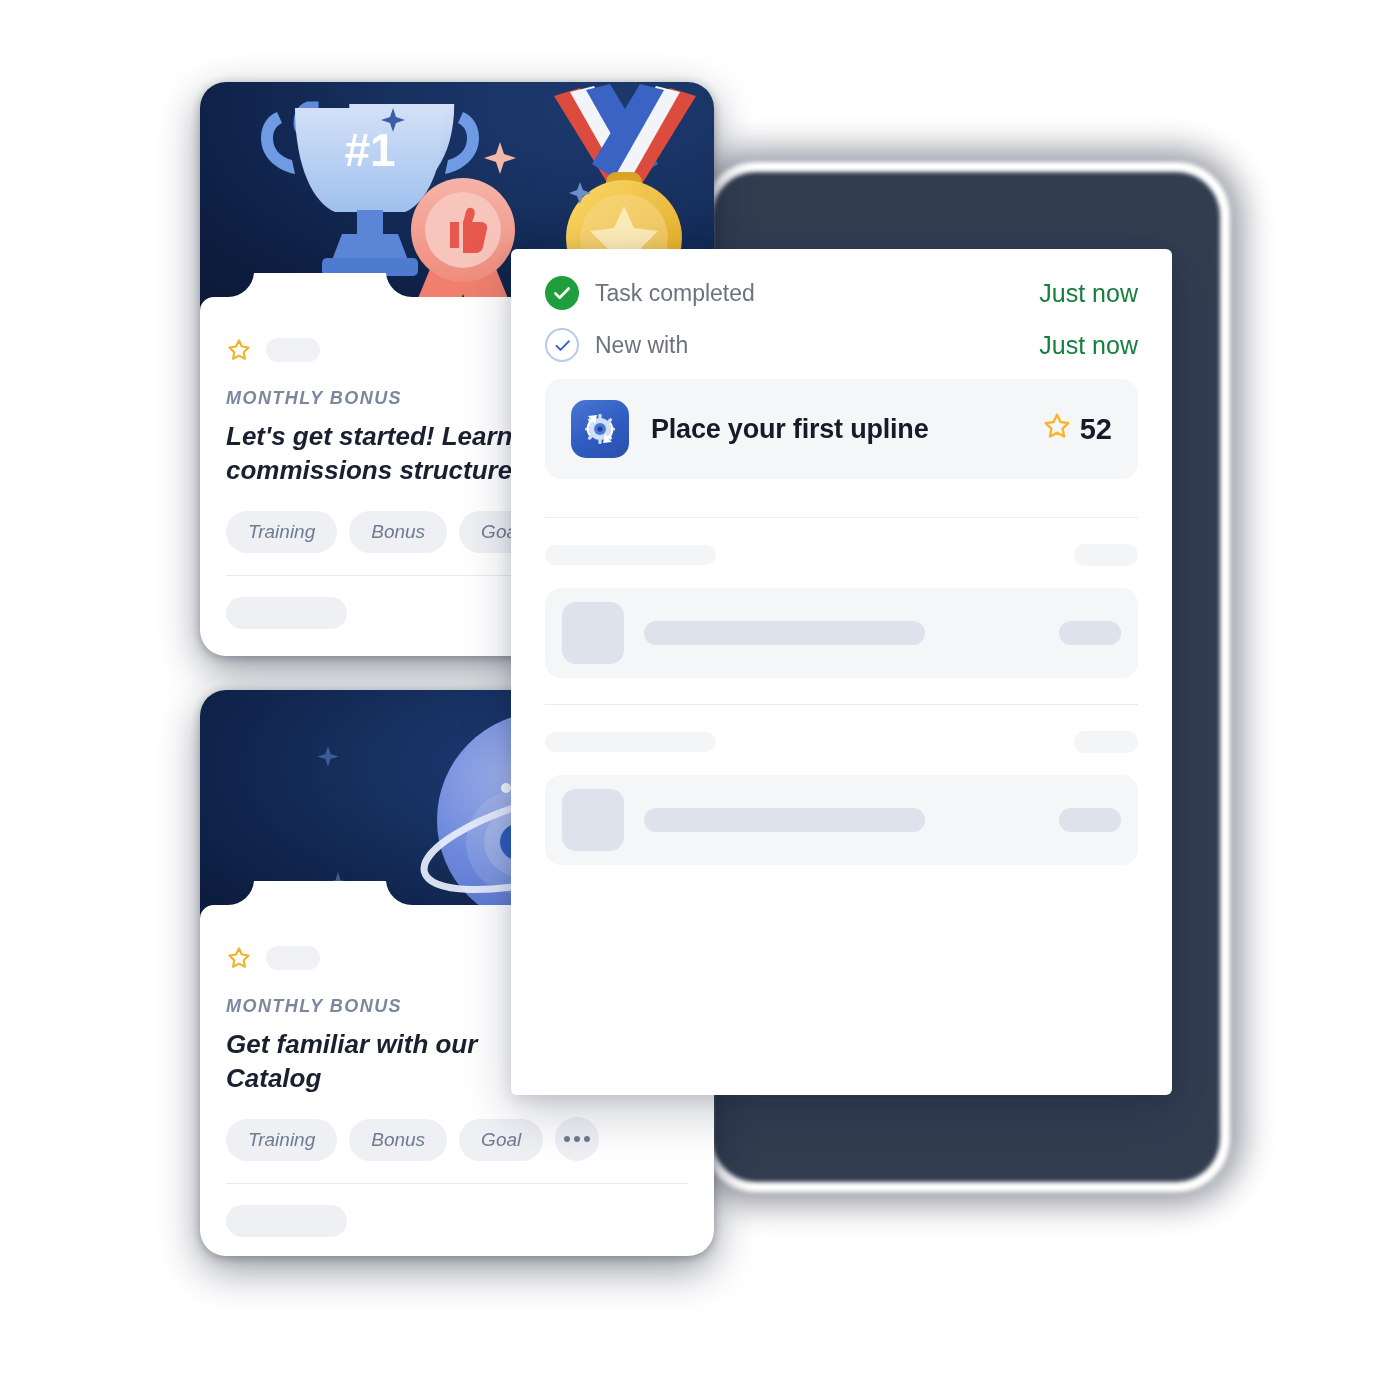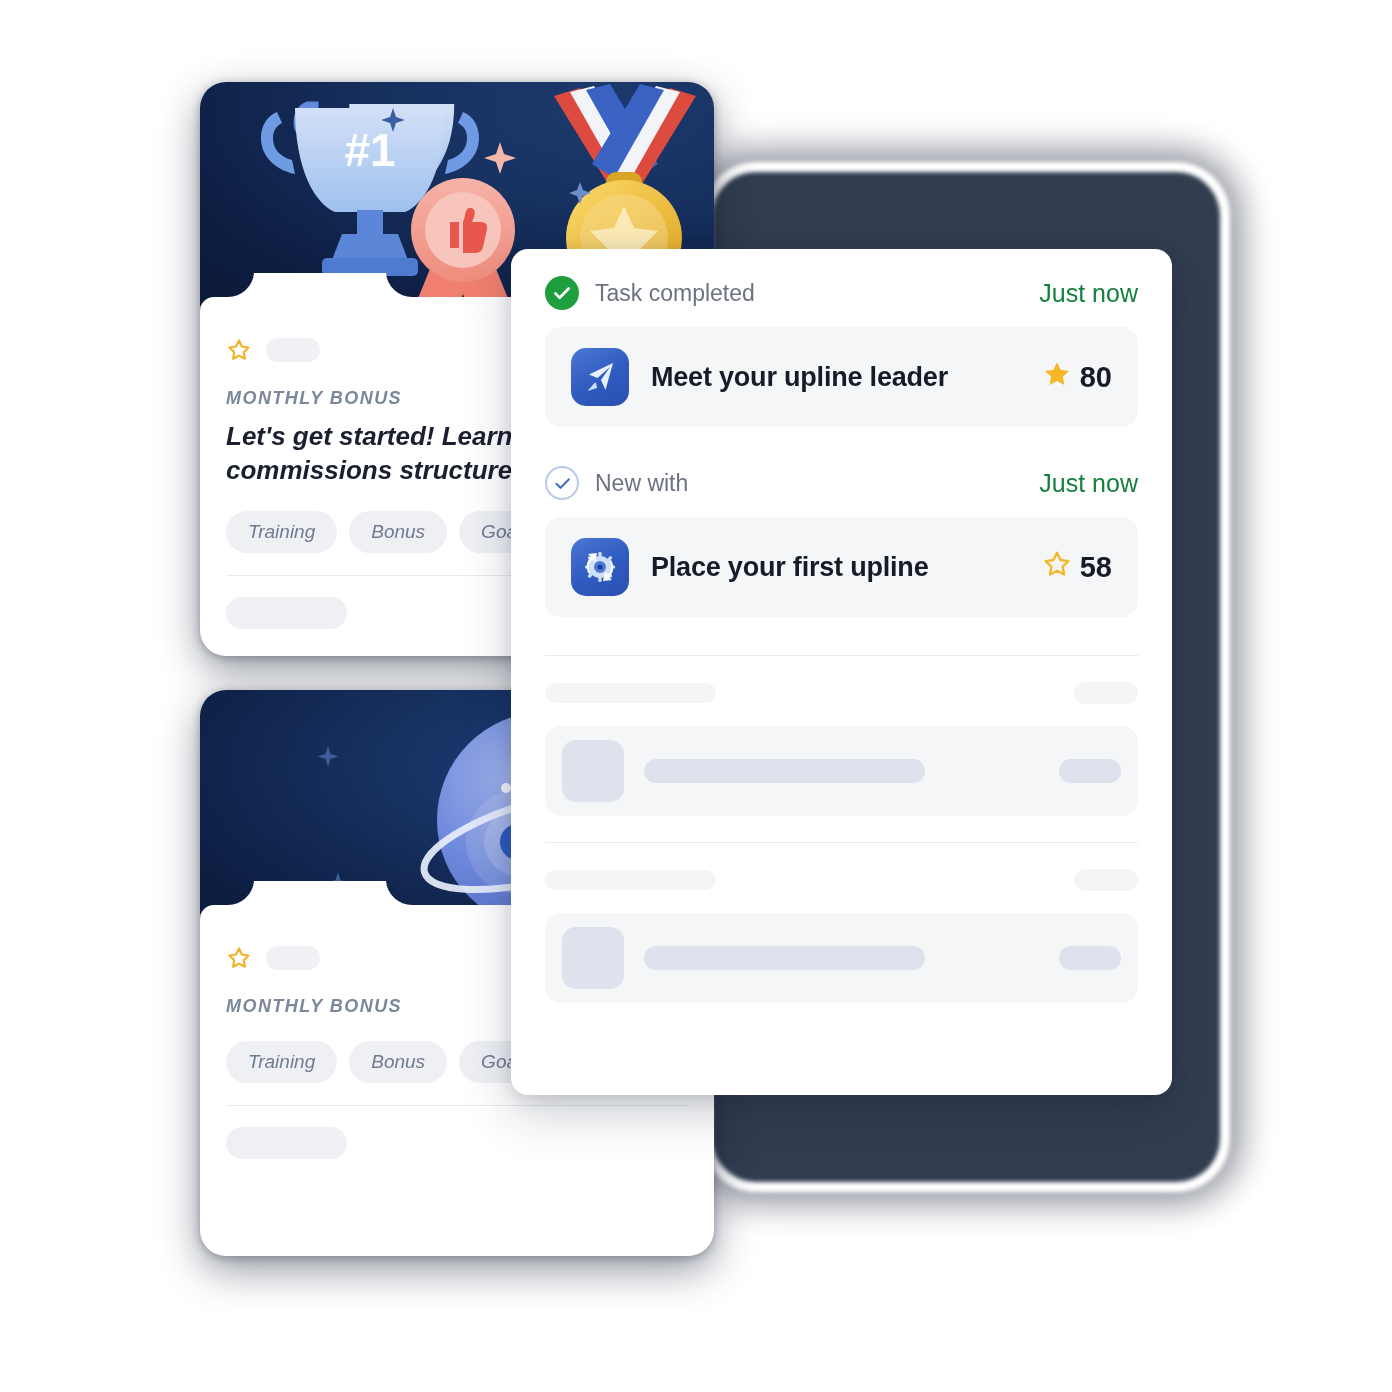--- a/index.html
+++ b/index.html
@@ -129,21 +129,21 @@
     background: #eef0f4;
     border-radius: 16px;
   }
 
   
   .panel {
     position: absolute;
     left: 511px; top: 249px;
     width: 661px; height: 846px;
     background: #ffffff;
-    border-radius: 17px;
+    border-radius: 6px;
     box-shadow: 0 18px 50px rgba(18,26,48,.22), 0 4px 16px rgba(18,26,48,.12);
     padding: 26px 34px;
   }
   .notif-head {
     display: flex;
     align-items: center;
     height: 36px;
     margin-bottom: 16px;
   }
   .notif-head .label {
@@ -394,20 +394,22 @@
       <span>
         <svg class="star-outline" viewBox="0 0 24 24" fill="none" stroke="#f0b429" stroke-width="2" stroke-linejoin="round">
           <path d="M12 3.2l2.7 5.6 6.1.9-4.4 4.3 1 6.1-5.4-2.9-5.4 2.9 1-6.1L3.2 9.7l6.1-.9z"></path>
         </svg>
       </span>
       <span class="pill-ghost"></span>
     </div>
 
     <div class="body">
       <div class="eyebrow">MONTHLY BONUS</div>
+      <div class="title">Get familiar with our
+Catalog</div>
       <div class="tags">
         <span class="tag">Training</span>
         <span class="tag">Bonus</span>
         <span class="tag">Goal</span>
         <span class="tag-more">
             <i></i>
             <i></i>
             <i></i>
           </span>
       </div>
@@ -421,37 +423,20 @@
     <div class="notif-head">
       <span class="check-filled">
         <svg viewBox="0 0 24 24" fill="none" stroke="#ffffff" stroke-width="3.2" stroke-linecap="round" stroke-linejoin="round">
             <path d="M4 12.5l5.2 5.2L20 6.6"></path>
           </svg>
       </span>
       <span class="label">Task completed</span>
       <span class="time">Just now</span>
     </div>
 
-    <div class="task-row">
-      <span class="task-icon">
-        <svg viewBox="0 0 40 40" fill="none">
-          <path d="M33 6 L9 17.5 L17.5 21 L30 10 L21 23 L25.5 33z" fill="#e8f0fd"></path>
-          <path d="M14.5 26 L7.5 34 L17 31 L16 25.5z" fill="#cfe0fa"></path>
-        </svg>
-      </span>
-      <span class="task-name">Meet your upline leader</span>
-      <span class="task-points">
-        <span>
-          <svg viewBox="0 0 24 24">
-              <path d="M12 2.5l2.9 6 6.6 1-4.8 4.6 1.2 6.6L12 17.6 6.1 20.7l1.2-6.6L2.5 9.5l6.6-1z" fill="#f5b627"></path>
-            </svg>
-        </span>
-        <span>80</span>
-      </span>
-    </div>
 
     <div class="notif-head">
       <span class="check-outline">
         <svg viewBox="0 0 24 24" fill="none" stroke="#3a63c4" stroke-width="2.6" stroke-linecap="round" stroke-linejoin="round">
             <path d="M4.5 12.5l5 5L20 6.8"></path>
           </svg>
       </span>
       <span class="label">New with</span>
       <span class="time">Just now</span>
     </div>
@@ -478,21 +463,21 @@
           <path d="M9 27 a13 13 0 0 1 2-17 l-3-3 9-1 -2 9 -2.6-2.6 A10 10 0 0 0 11 26z" fill="#ffffff"></path>
         </svg>
       </span>
       <span class="task-name">Place your first upline</span>
       <span class="task-points">
         <span>
           <svg viewBox="0 0 24 24" fill="none" stroke="#f5b627" stroke-width="1.9" stroke-linejoin="round">
               <path d="M12 3l2.8 5.8 6.3.9-4.6 4.4 1.1 6.3L12 17.4 6.4 20.4l1.1-6.3L2.9 9.7l6.3-.9z"></path>
             </svg>
         </span>
-        <span>58</span>
+        <span>52</span>
       </span>
     </div>
 
     <div class="panel-divider"></div>
 
     <div class="skel-group">
       <div class="skel-head">
         <span class="skel-bar-lg"></span>
         <span class="skel-bar-sm"></span>
       </div>

